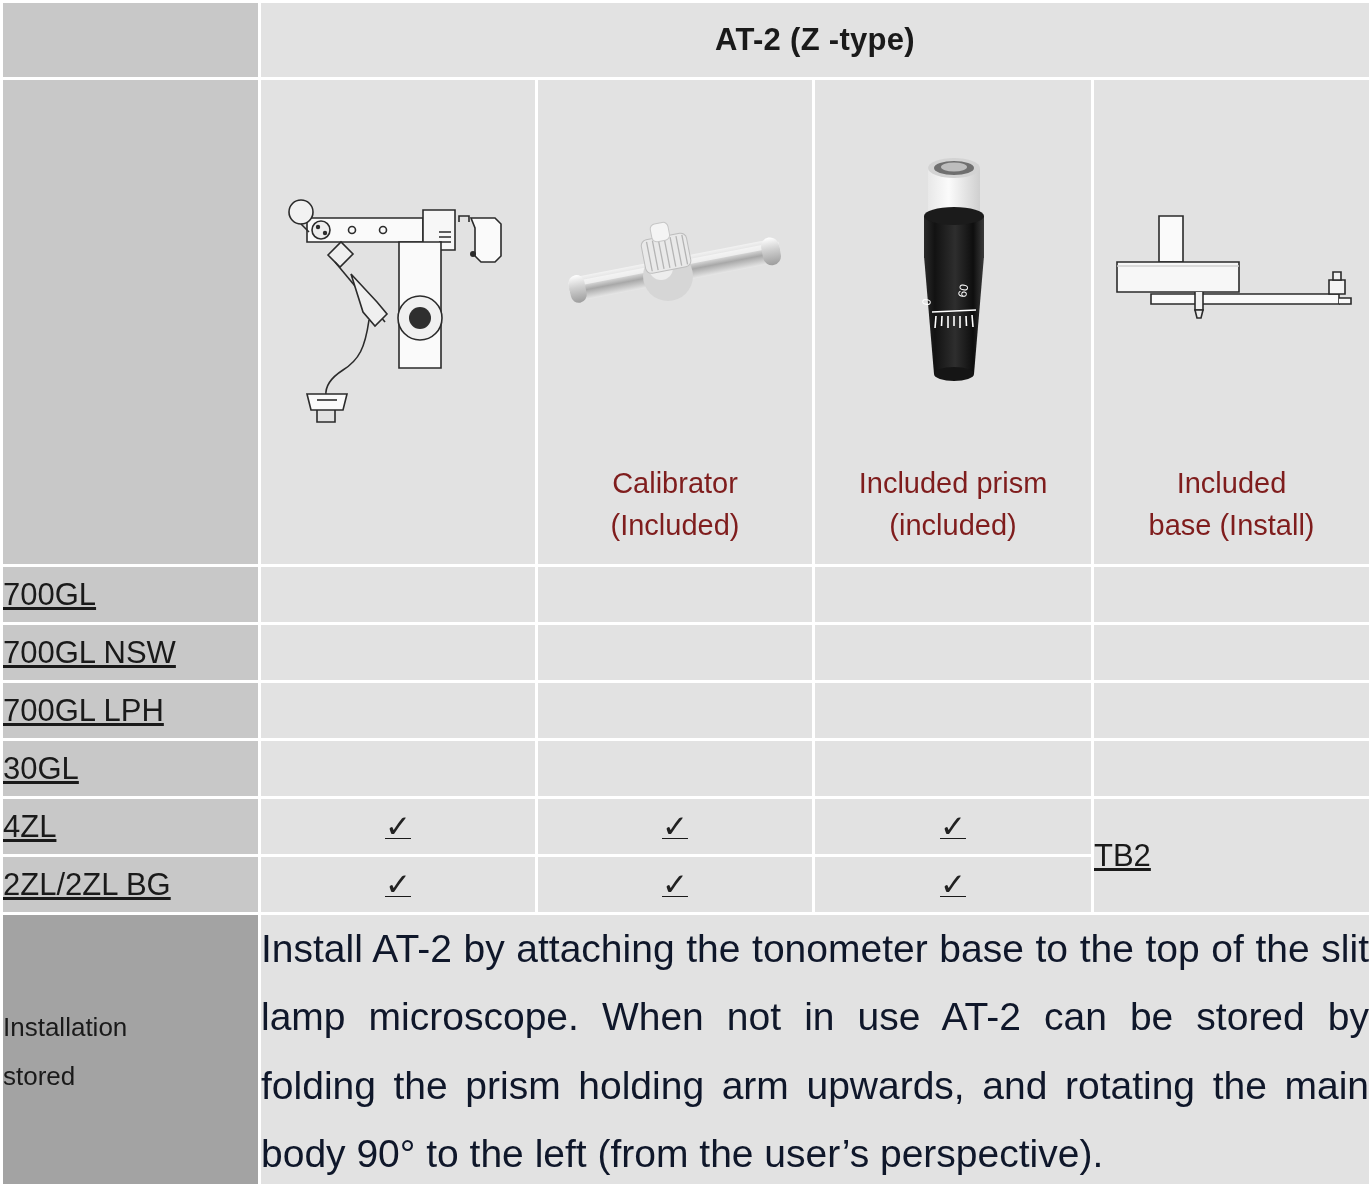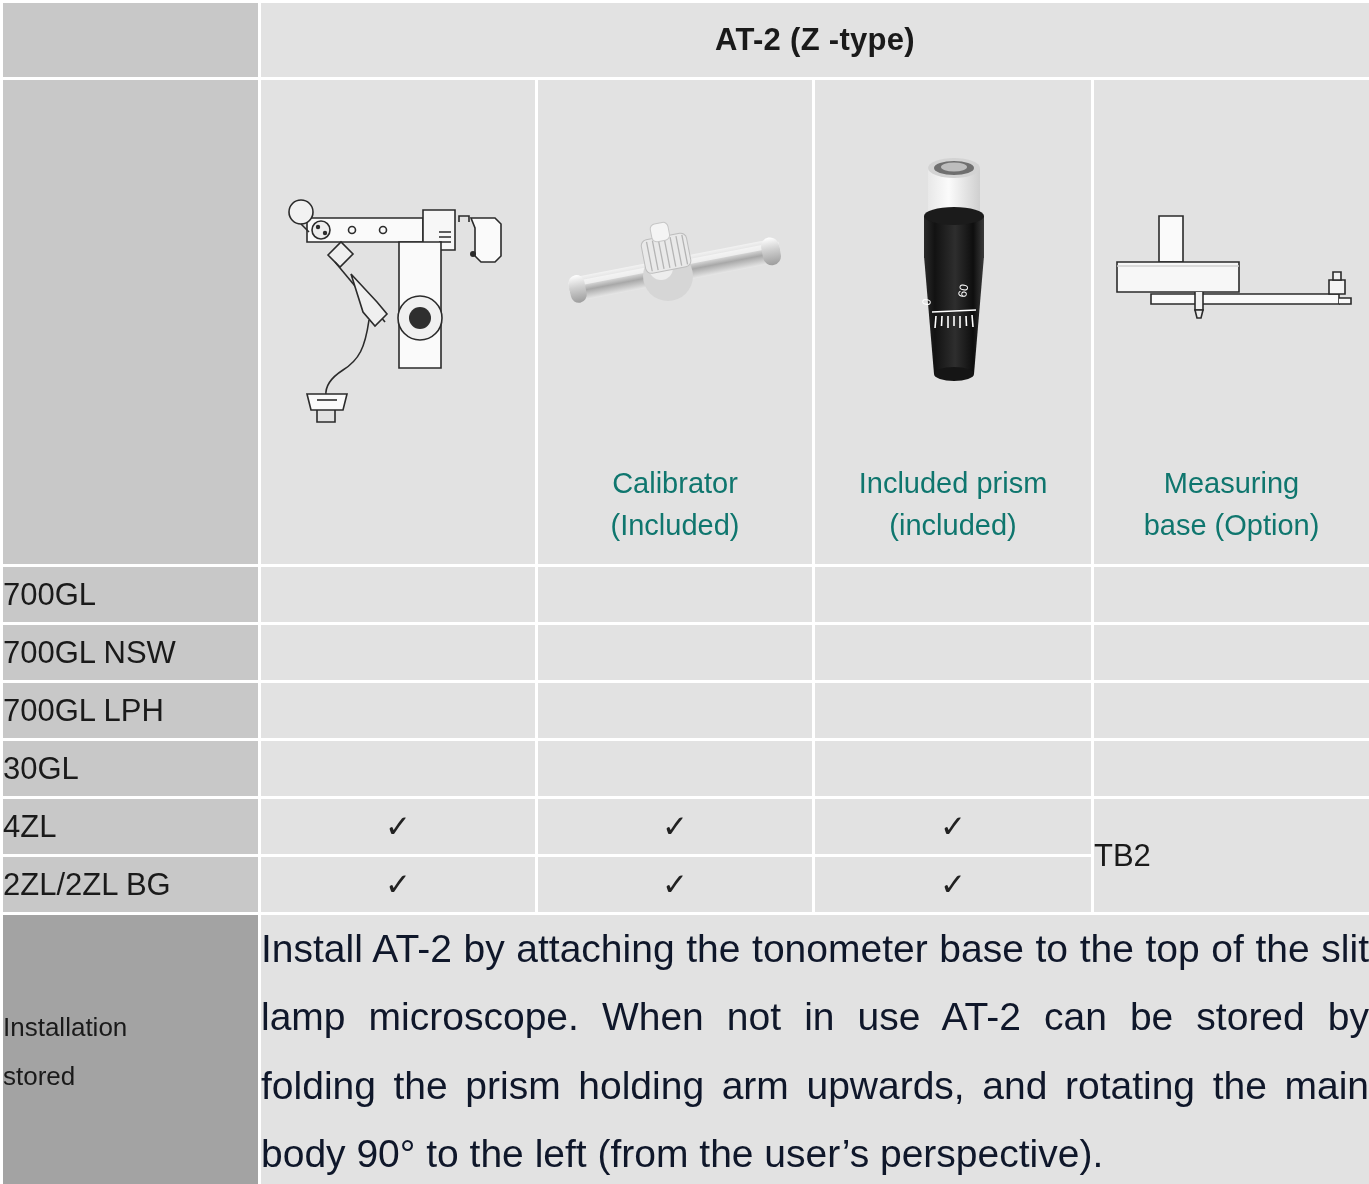--- a/index.html
+++ b/index.html
@@ -87,38 +87,38 @@
   .prod-figure {
     flex: 1 1 auto;
     display: flex;
     align-items: center;
     justify-content: center;
     width: 100%;
   }
   .prod-caption {
     font-size: 29px;
     line-height: 1.45;
-    color: #0f766e;
+    color: #7f1d1d;
     width: 100%;
   }
 
   .check {
     font-size: 31px;
     color: #222;
     line-height: 1;
   }
 
   .tb2-cell {
     background: #e2e2e2;
     font-size: 31px;
     color: #1a1a1a;
   }
 
   .row-prod td { height: 484px; }
-  .row-model td { height: 55px; }
+  .row-model td { height: 55px; text-decoration: underline; }
 
   .install-label-cell {
     background: #a3a3a3;
     font-size: 26px;
     padding-left: 16px;
     line-height: 1.85;
     vertical-align: middle;
   }
   .install-text-cell {
     background: #e2e2e2;
@@ -312,22 +312,22 @@
 
                 <path d="M88 86 L88 104 L96 104 L96 86" fill="#f2f2f2"></path>
                 <path d="M88 104 L96 104 L94 112 L90 112 Z" fill="#ededed"></path>
 
                 <path d="M222 74 L238 74 L238 88 L222 88 Z" fill="#f4f4f4"></path>
                 <path d="M226 66 L234 66 L234 74 L226 74 Z" fill="#f0f0f0"></path>
                 <path d="M232 98 L244 98 L244 92 L232 92" fill="#fafafa"></path>
               </svg>
             </div>
             <div class="prod-caption">
-              <div>Measuring</div>
-              <div>base (Option)</div>
+              <div>Included</div>
+              <div>base (Install)</div>
             </div>
           </div>
         </td>
       </tr>
 
       <tr class="row-model">
         <td class="label-cell">700GL</td>
         <td class="data-cell"><span class="check"></span></td>
         <td class="data-cell"><span class="check"></span></td>
         <td class="data-cell"><span class="check"></span></td>

